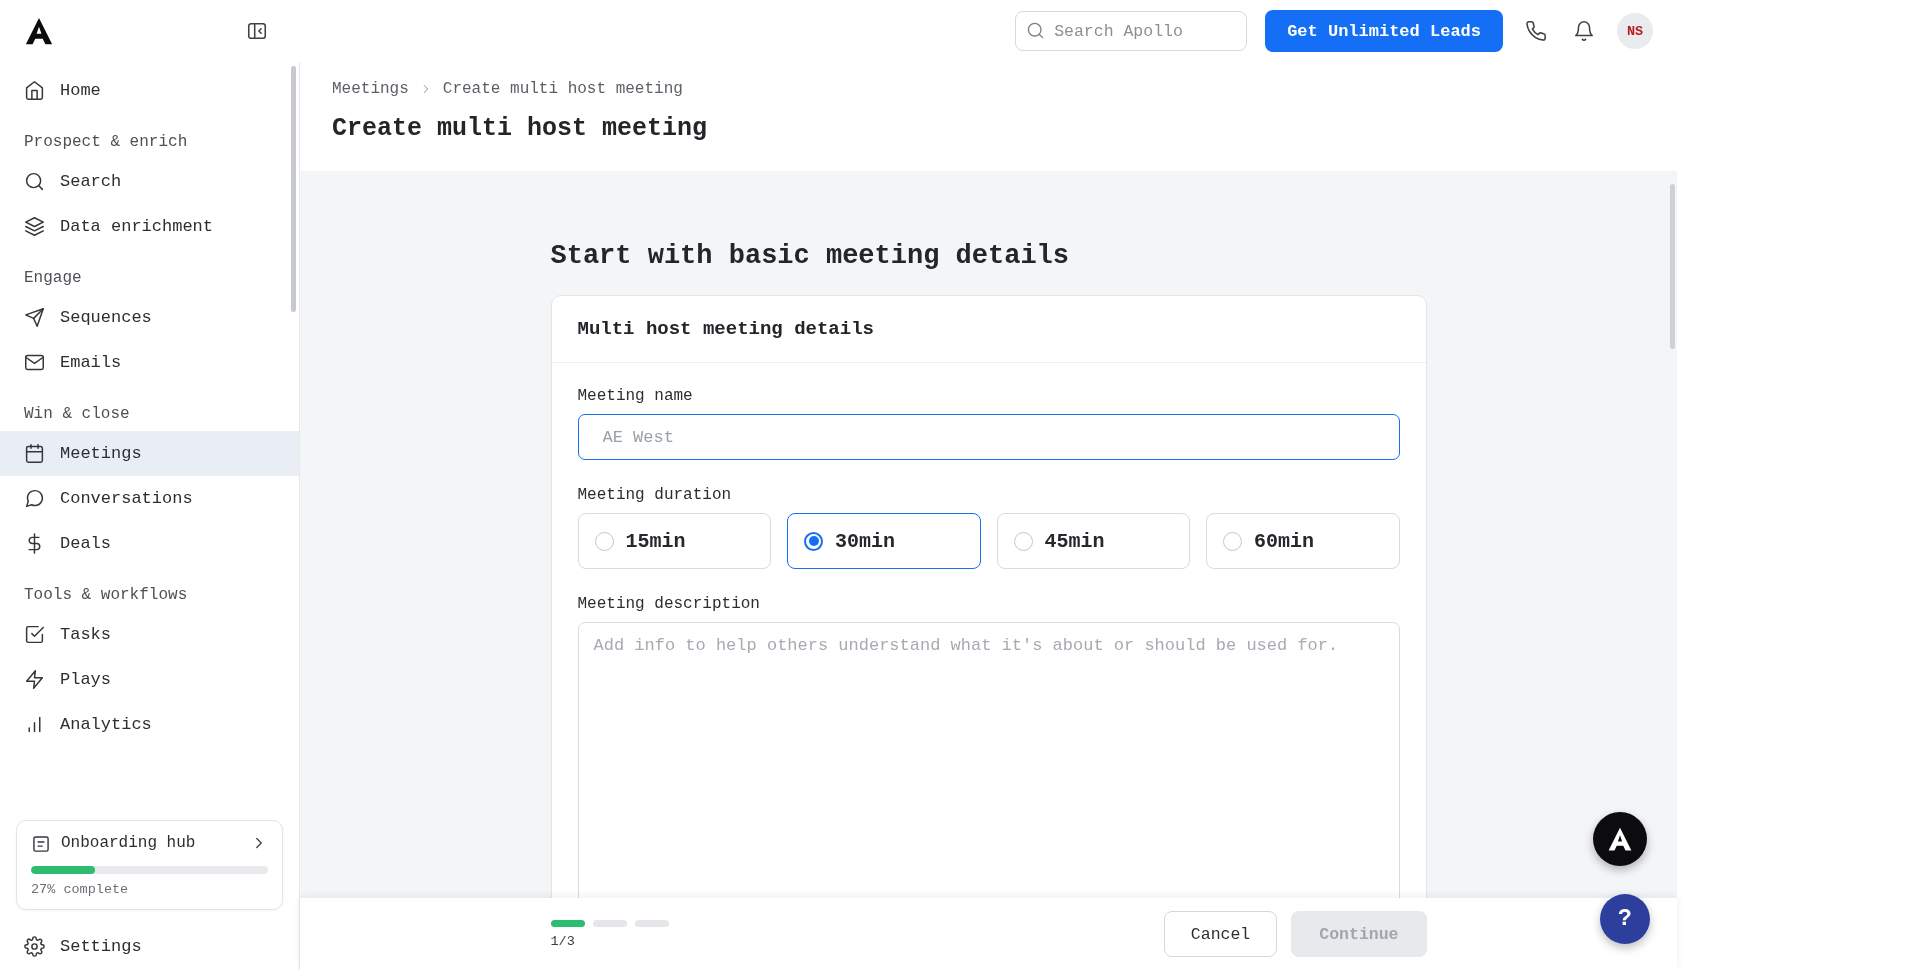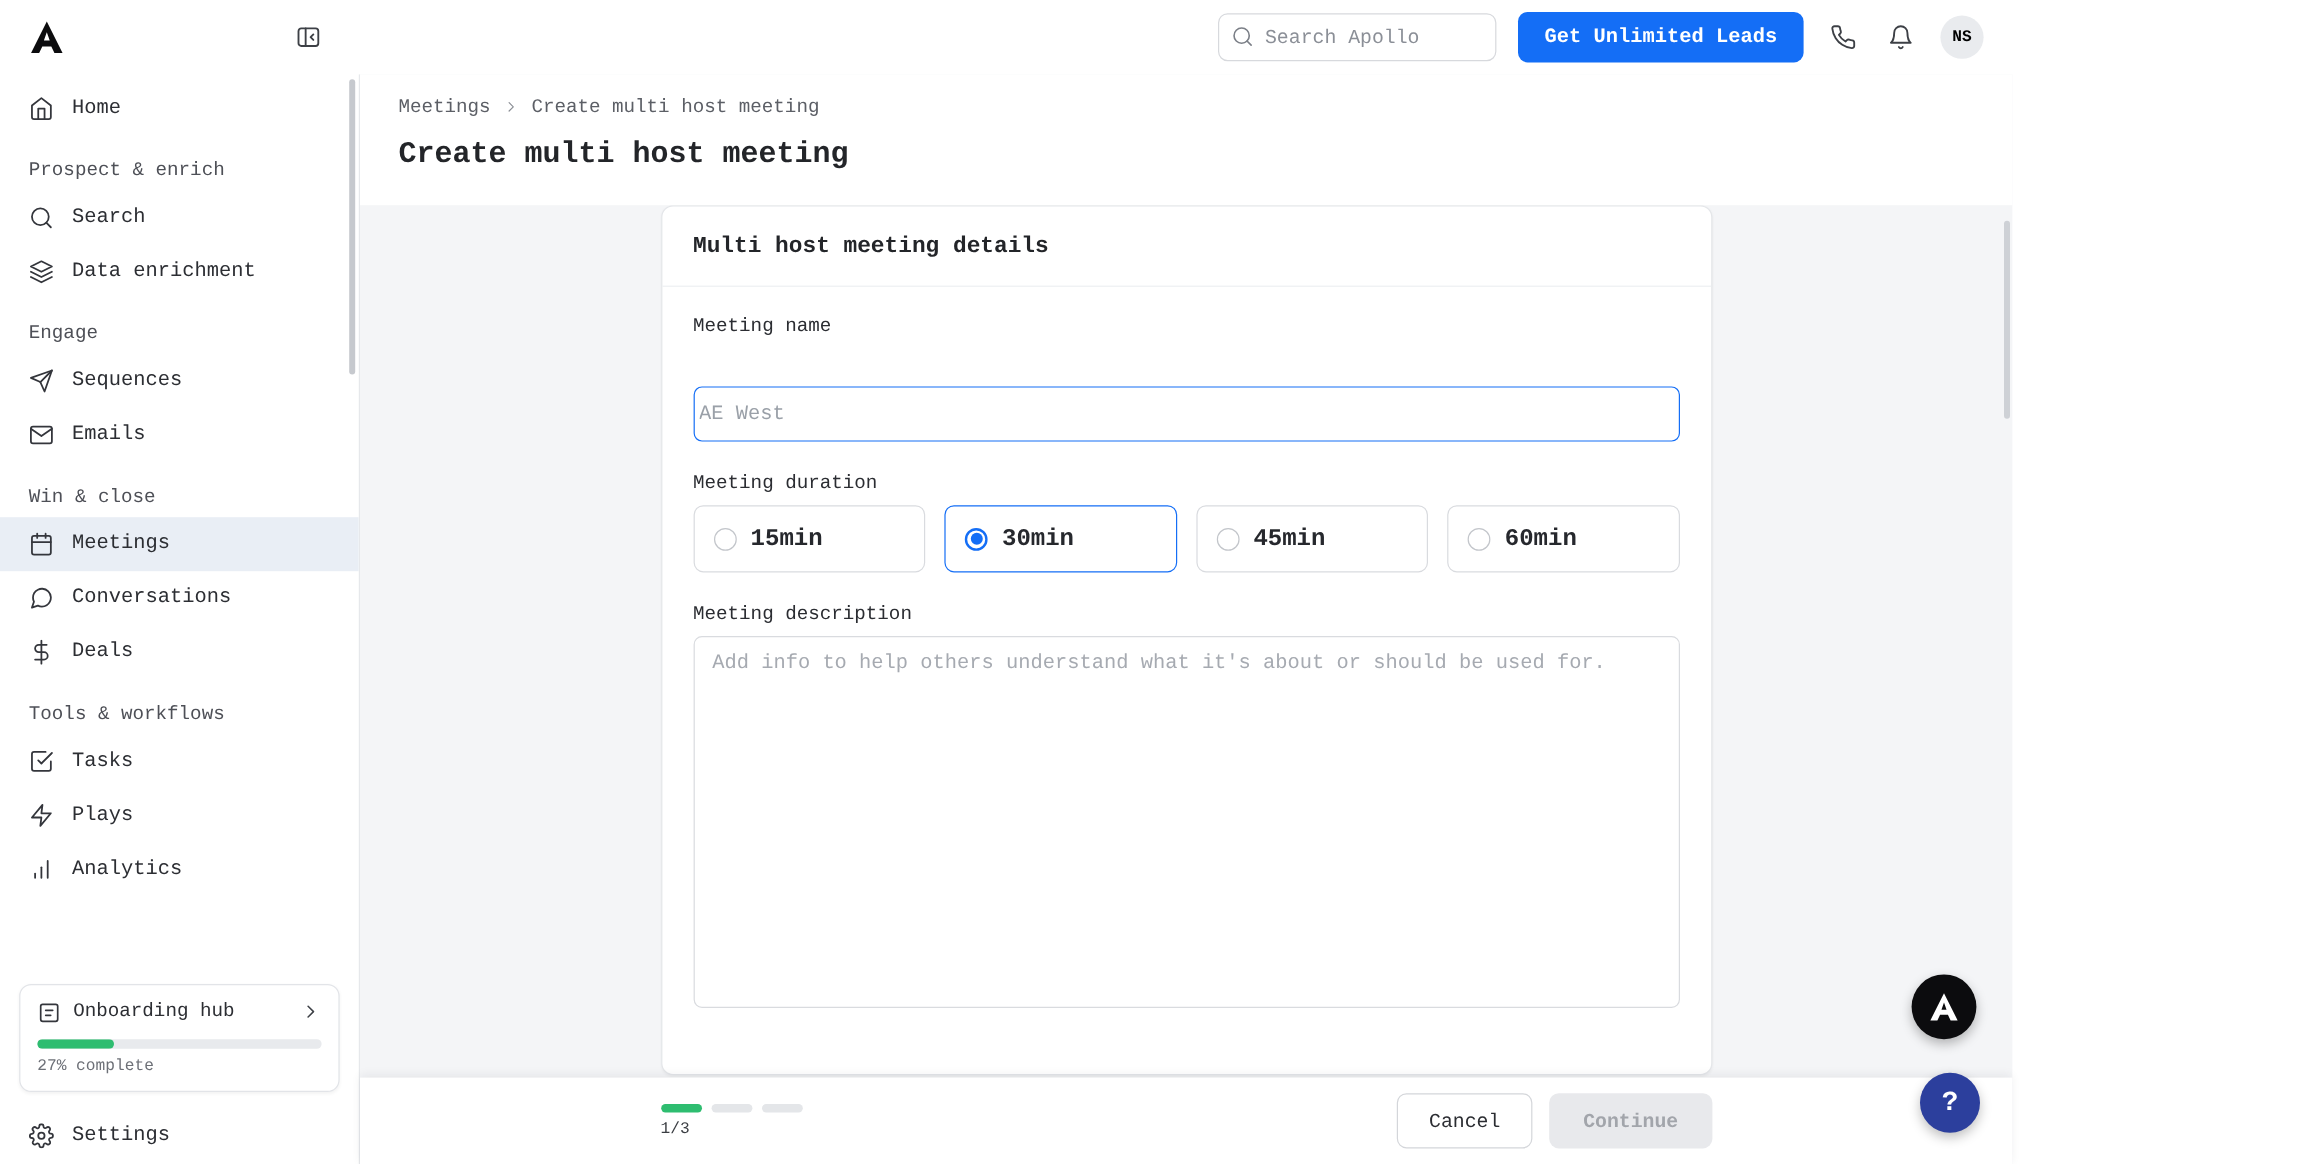--- a/index.html
+++ b/index.html
@@ -16,21 +16,21 @@
   
   .topbar { flex:0 0 62px; display:flex; align-items:center; background:#fff; }
   .topbar-left { flex:0 0 300px; display:flex; align-items:center; justify-content:space-between; padding:0 28px 0 24px; }
   .icon-btn { background:none; border:none; padding:4px; color:#3d4046; cursor:pointer; display:flex; }
   .topbar-right { margin-left:auto; display:flex; align-items:center; gap:18px; padding-right:24px; }
   .search-box { position:relative; width:232px; }
   .search-box input { width:100%; height:40px; border:1px solid #d7d9dd; border-radius:8px; padding:0 12px 0 38px; font-size:16.5px; font-family:inherit; color:#26282d; outline:none; }
   .search-box input::placeholder { color:#8b8f97; }
   .search-ic { position:absolute; left:11px; top:10px; color:#7b7f87; }
   .cta { height:42px; padding:0 22px; background:#146ef6; color:#fff; border:none; border-radius:8px; font-size:17px; font-weight:700; font-family:inherit; cursor:pointer; }
-  .avatar { width:36px; height:36px; border-radius:50%; background:#e9ebee; display:flex; align-items:center; justify-content:center; font-size:13.5px; font-weight:700; color:#000000; cursor:pointer; }
+  .avatar { width:36px; height:36px; border-radius:50%; background:#e9ebee; display:flex; align-items:center; justify-content:center; font-size:13.5px; font-weight:700; color:#b91c1c; cursor:pointer; }
 
   
   .body { flex:1; display:flex; min-height:0; }
   .sidebar { flex:0 0 300px; border-right:1px solid #e6e8eb; background:#fff; display:flex; flex-direction:column; position:relative; padding-bottom:0; }
   .nav { flex:1; overflow:hidden; padding-top:6px; }
   .nav-item { display:flex; align-items:center; gap:15px; height:45px; padding:0 24px; font-size:17px; font-weight:500; color:#2c2e33; cursor:pointer; }
   .nav-item .nicon { display:flex; color:#34363c; }
   .nav-item.active { background:#e9eef5; }
   .nav-section { padding:20px 24px 8px; font-size:16px; color:#4e5057; }
   .sb-thumb { position:absolute; top:4px; right:3px; width:5px; height:246px; border-radius:3px; background:#c6c9ce; }
@@ -52,21 +52,21 @@
   .page-header h1 { margin-top:16px; font-size:25px; font-weight:700; color:#232529; }
 
   .content { flex:1; min-height:0; overflow:hidden; display:flex; flex-direction:column; align-items:center; }
   .content h2 { width:876px; margin:70px 0 24px; font-size:27px; font-weight:700; color:#232529; }
   .card { width:876px; background:#fff; border:1px solid #e4e6e9; border-radius:10px; box-shadow:0 1px 2px rgba(0,0,0,.04); }
   .card-header { padding:22px 26px; border-bottom:1px solid #edeff2; }
   .card-header h3 { font-size:19px; font-weight:700; color:#232529; }
   .card-body { padding:24px 26px; }
   .field { margin-bottom:26px; }
   .field > label { display:block; font-size:16px; color:#2b2d32; margin-bottom:9px; }
-  .text-input { width:100%; height:46px; border:1.5px solid #146ef6; border-radius:7px; padding:0 4px; font-size:17px; font-family:inherit; color:#7f1d1d; outline:none;margin-top:32px; }
+  .text-input { width:100%; height:46px; border:1.5px solid #146ef6; border-radius:7px; padding:0 24px; font-size:17px; font-family:inherit; color:#7f1d1d; outline:none; }
   .text-input::placeholder { color:#9aa0a8; }
 
   .duration-row { display:flex; gap:16px; }
   .duration-option { flex:1; height:56px; border:1px solid #d9dbdf; border-radius:8px; display:flex; align-items:center; gap:12px; padding:0 16px; cursor:pointer; background:#fff; }
   .duration-option.selected { border:1.5px solid #146ef6; }
   .radio { flex:0 0 19px; width:19px; height:19px; border:1.5px solid #c3c6cb; border-radius:50%; background:#fff; position:relative; }
   .duration-option.selected .radio { border:2px solid #146ef6; }
   .duration-option.selected .radio::after { content:""; position:absolute; inset:2.5px; border-radius:50%; background:#146ef6; }
   .duration-label { font-size:20px; font-weight:700; color:#26282d; }
 
@@ -300,20 +300,21 @@
               <svg class="st" width="14" height="14" viewBox="0 0 24 24">
                 <polyline points="9 6 15 12 9 18"></polyline>
               </svg>
             </span>
           <span>Create multi host meeting</span>
         </div>
         <h1>Create multi host meeting</h1>
       </div>
 
       <div class="content">
+        <h2>Start with basic meeting details</h2>
 
         <section class="card">
           <div class="card-header">
             <h3>Multi host meeting details</h3>
           </div>
           <div class="card-body">
 
             <div class="field">
               <label>Meeting name</label>
               <input class="text-input" placeholder="AE West" style="">

